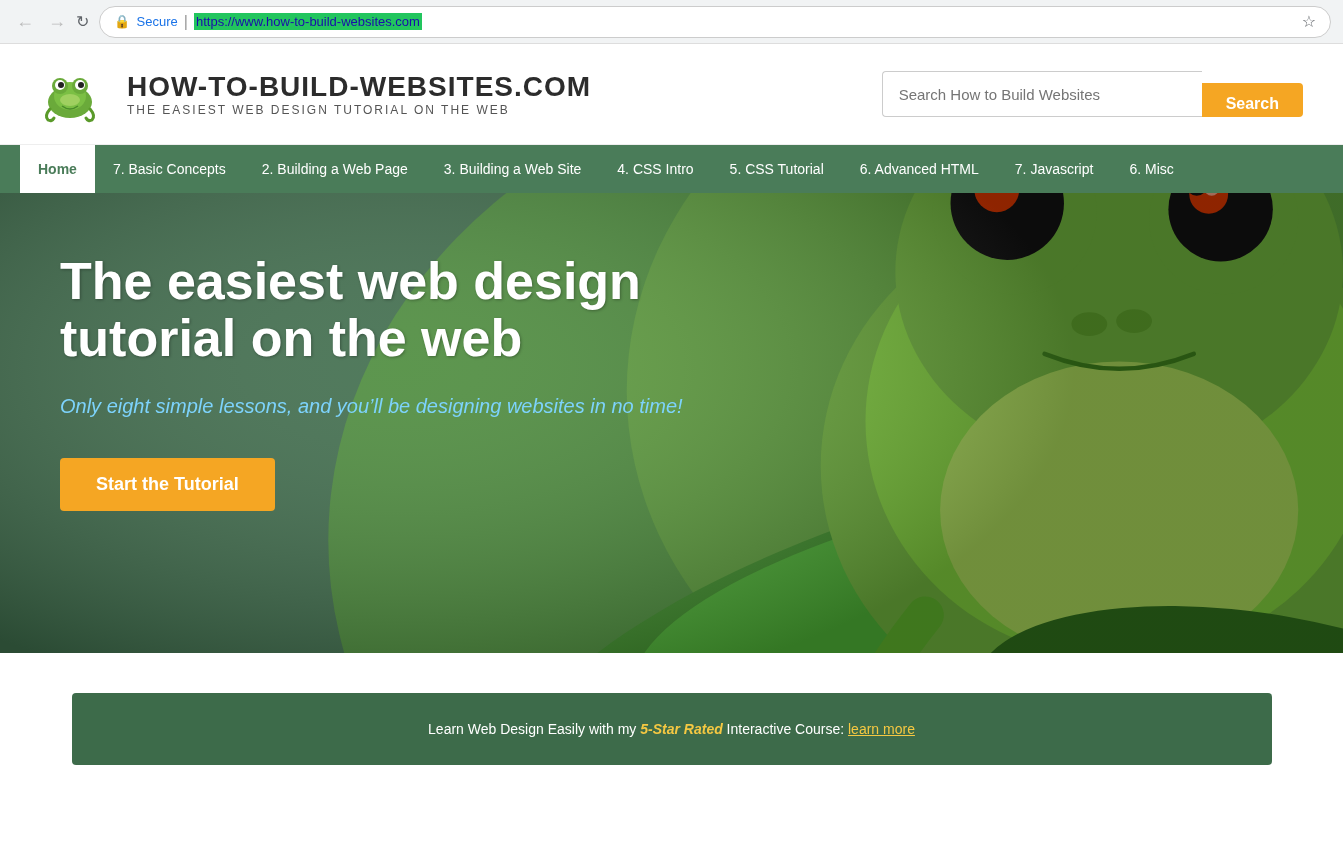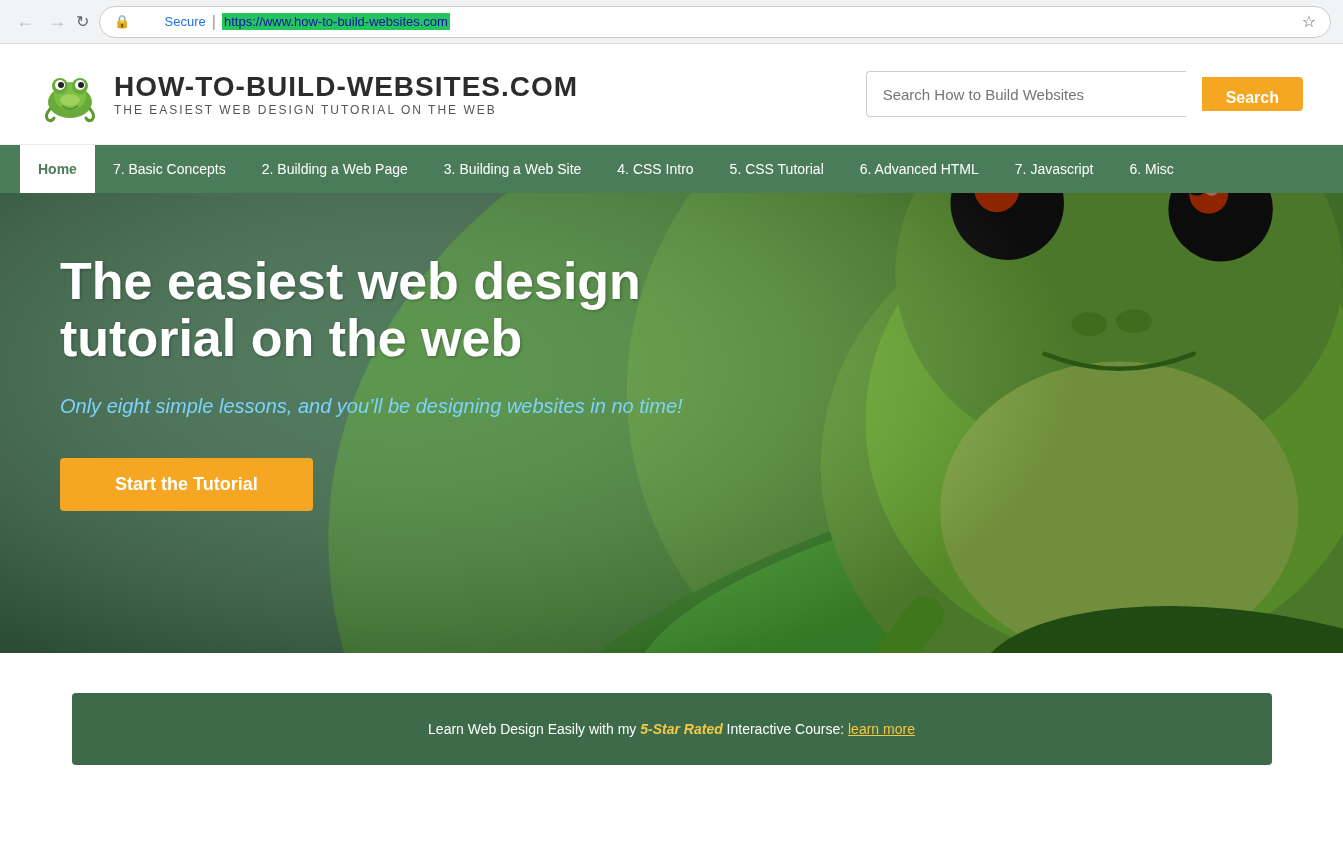--- a/index.html
+++ b/index.html
@@ -47,21 +47,20 @@
       gap: 6px;
       height: 32px;
     }
     .secure-icon {
       color: #1a73e8;
       font-size: 13px;
     }
     .secure-text {
       color: #1a73e8;
       font-size: 13px;
-      margin-left: 28px;
     }
     .separator { color: #999; }
     .url-text {
       color: #1a0dab;
       font-size: 13px;
       background: #22c55e;
       padding: 1px 2px;
     }
     .star-icon {
       margin-left: auto;
@@ -75,43 +74,43 @@
       background: #fff;
       padding: 20px 40px;
       display: flex;
       align-items: center;
       justify-content: space-between;
       border-bottom: 1px solid #eee;
     }
     .logo-area {
       display: flex;
       align-items: center;
-      gap: 14px;
+      gap: 27px;
     }
     .logo-frog {
       width: 60px;
       height: 60px;
     }
     .logo-text-block { display: flex; flex-direction: column; }
     .logo-title {
       font-size: 28px;
       font-weight: bold;
       color: #2c2c2c;
       letter-spacing: 1px;
     }
     .logo-subtitle {
       font-size: 12px;
       color: #555;
       letter-spacing: 2px;
       text-transform: uppercase;
     }
     .search-area {
       display: flex;
-      align-items: center;
-      gap: 16px;
+      align-items: flex-end;
+      gap: 0;
     }
     .search-input {
       width: 320px;
       height: 46px;
       border: 1px solid #ccc;
       border-right: none;
       padding: 0 16px;
       font-size: 15px;
       color: #999;
       outline: none;
@@ -185,21 +184,21 @@
     .hero-subtitle {
       font-size: 20px;
       color: #7dd3fc;
       margin-bottom: 40px;
       font-style: italic;
     }
     .cta-button {
       background: #f5a623;
       color: #fff;
       border: none;
-      padding: 16px 55px;
+      padding: 16px 36px;
       font-size: 18px;
       font-weight: bold;
       cursor: pointer;
       border-radius: 4px;
     }
 
     
     .bottom-banner {
       background: #3d6b4a;
       padding: 28px 40px;

